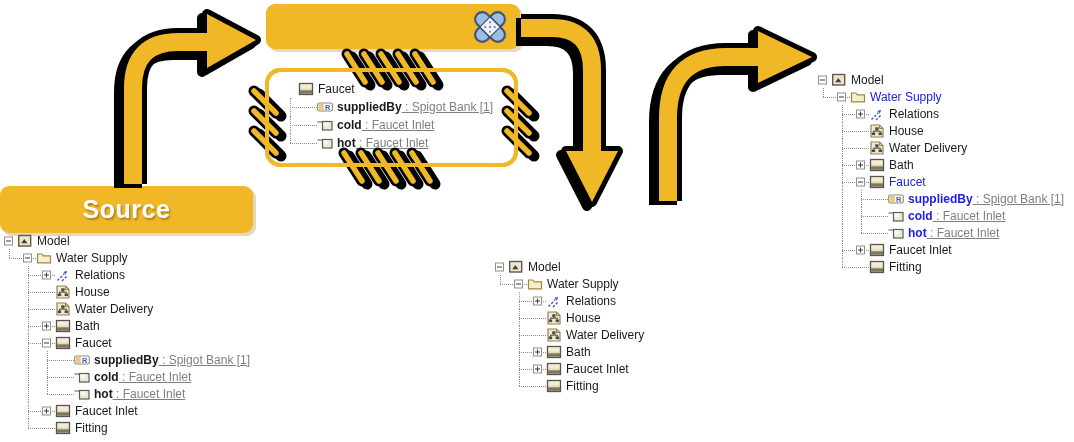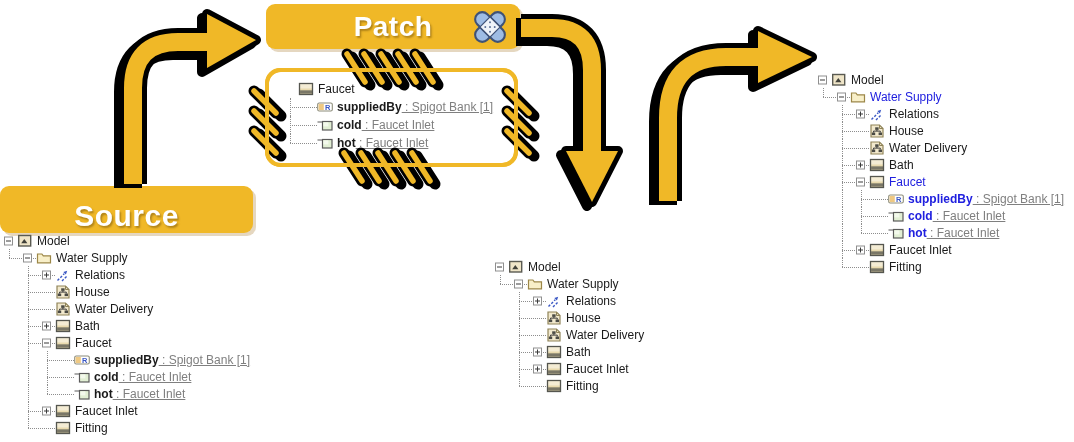--- a/index.html
+++ b/index.html
@@ -8,21 +8,21 @@
     font-family:"Liberation Sans",sans-serif;
     --accent:#F0B827;--tree-blue:#2020DF;--tree-gray:#7F7F7F;--tree-text:#1A1A1A;
     --bandage-fill:#9EBCE4;--bandage-outline:#3F5277;
   }
   .banner{
     position:absolute;background:var(--accent);border-radius:9px;color:#fff;font-weight:bold;
     display:flex;align-items:center;justify-content:center;z-index:2;
     box-shadow:3px 3px 0 rgba(150,95,5,0.25);
     text-shadow:1.5px 2px 2px rgba(70,45,0,0.38);letter-spacing:0.5px;
   }
-  #banner-source{left:0;top:186px;width:253px;height:47px;font-size:30px;align-items:flex-end;}
+  #banner-source{left:0;top:186px;width:253px;height:47px;font-size:25px;}
   #banner-patch {left:266px;top:4px;width:254px;height:45px;font-size:28px;}
   #banner-target{left:493px;top:210px;width:257px;height:47px;font-size:30px;}
   #banner-result{left:815px;top:28px;width:258px;height:46px;font-size:30px;}
   .bandage{position:absolute;right:7px;top:3px;}
   .patch-box{
     position:absolute;left:265px;top:68px;width:253px;height:99px;background:#fff;
     border:4px solid var(--accent);border-radius:16px;box-sizing:border-box;z-index:1;
   }
   .tree{position:absolute;z-index:2;font-size:12px;color:var(--tree-text);}
   #tree-source{left:0;top:232px;width:270px;}
@@ -51,21 +51,20 @@
 
 <div class="stage" style="--accent: #F0B827; --tree-blue: #2020DF; --tree-gray: #7F7F7F; --tree-text: #1A1A1A; --bandage-fill: #9EBCE4; --bandage-outline: #3F5277;">
 
   <div class="patch-box"></div>
 
   <div class="banner" id="banner-source">
     <span>Source</span>
   </div>
 
   <div class="banner" id="banner-patch">
-    <span>Patch</span>
     <svg class="bandage" viewBox="0 0 46 42" width="46" height="40">
       <rect x="4" y="13.5" width="38" height="15" rx="7.5" style="fill:var(--bandage-fill);stroke:var(--bandage-outline)" stroke-width="2.2" transform="rotate(-45 23 21)"></rect>
       <rect x="4" y="13.5" width="38" height="15" rx="7.5" style="fill:var(--bandage-fill);stroke:var(--bandage-outline)" stroke-width="2.2" transform="rotate(45 23 21)"></rect>
       <g transform="rotate(45 23 21)">
         <rect x="15.5" y="13.5" width="15" height="15" fill="#EFF3F9" style="stroke:var(--bandage-outline)" stroke-width="1.2"></rect>
         <circle cx="19.5" cy="17.5" r="1" fill="#5B6F95"></circle>
         <circle cx="26.5" cy="17.5" r="1" fill="#5B6F95"></circle>
         <circle cx="23" cy="21" r="1" fill="#5B6F95"></circle>
         <circle cx="19.5" cy="24.5" r="1" fill="#5B6F95"></circle>
         <circle cx="26.5" cy="24.5" r="1" fill="#5B6F95"></circle>

